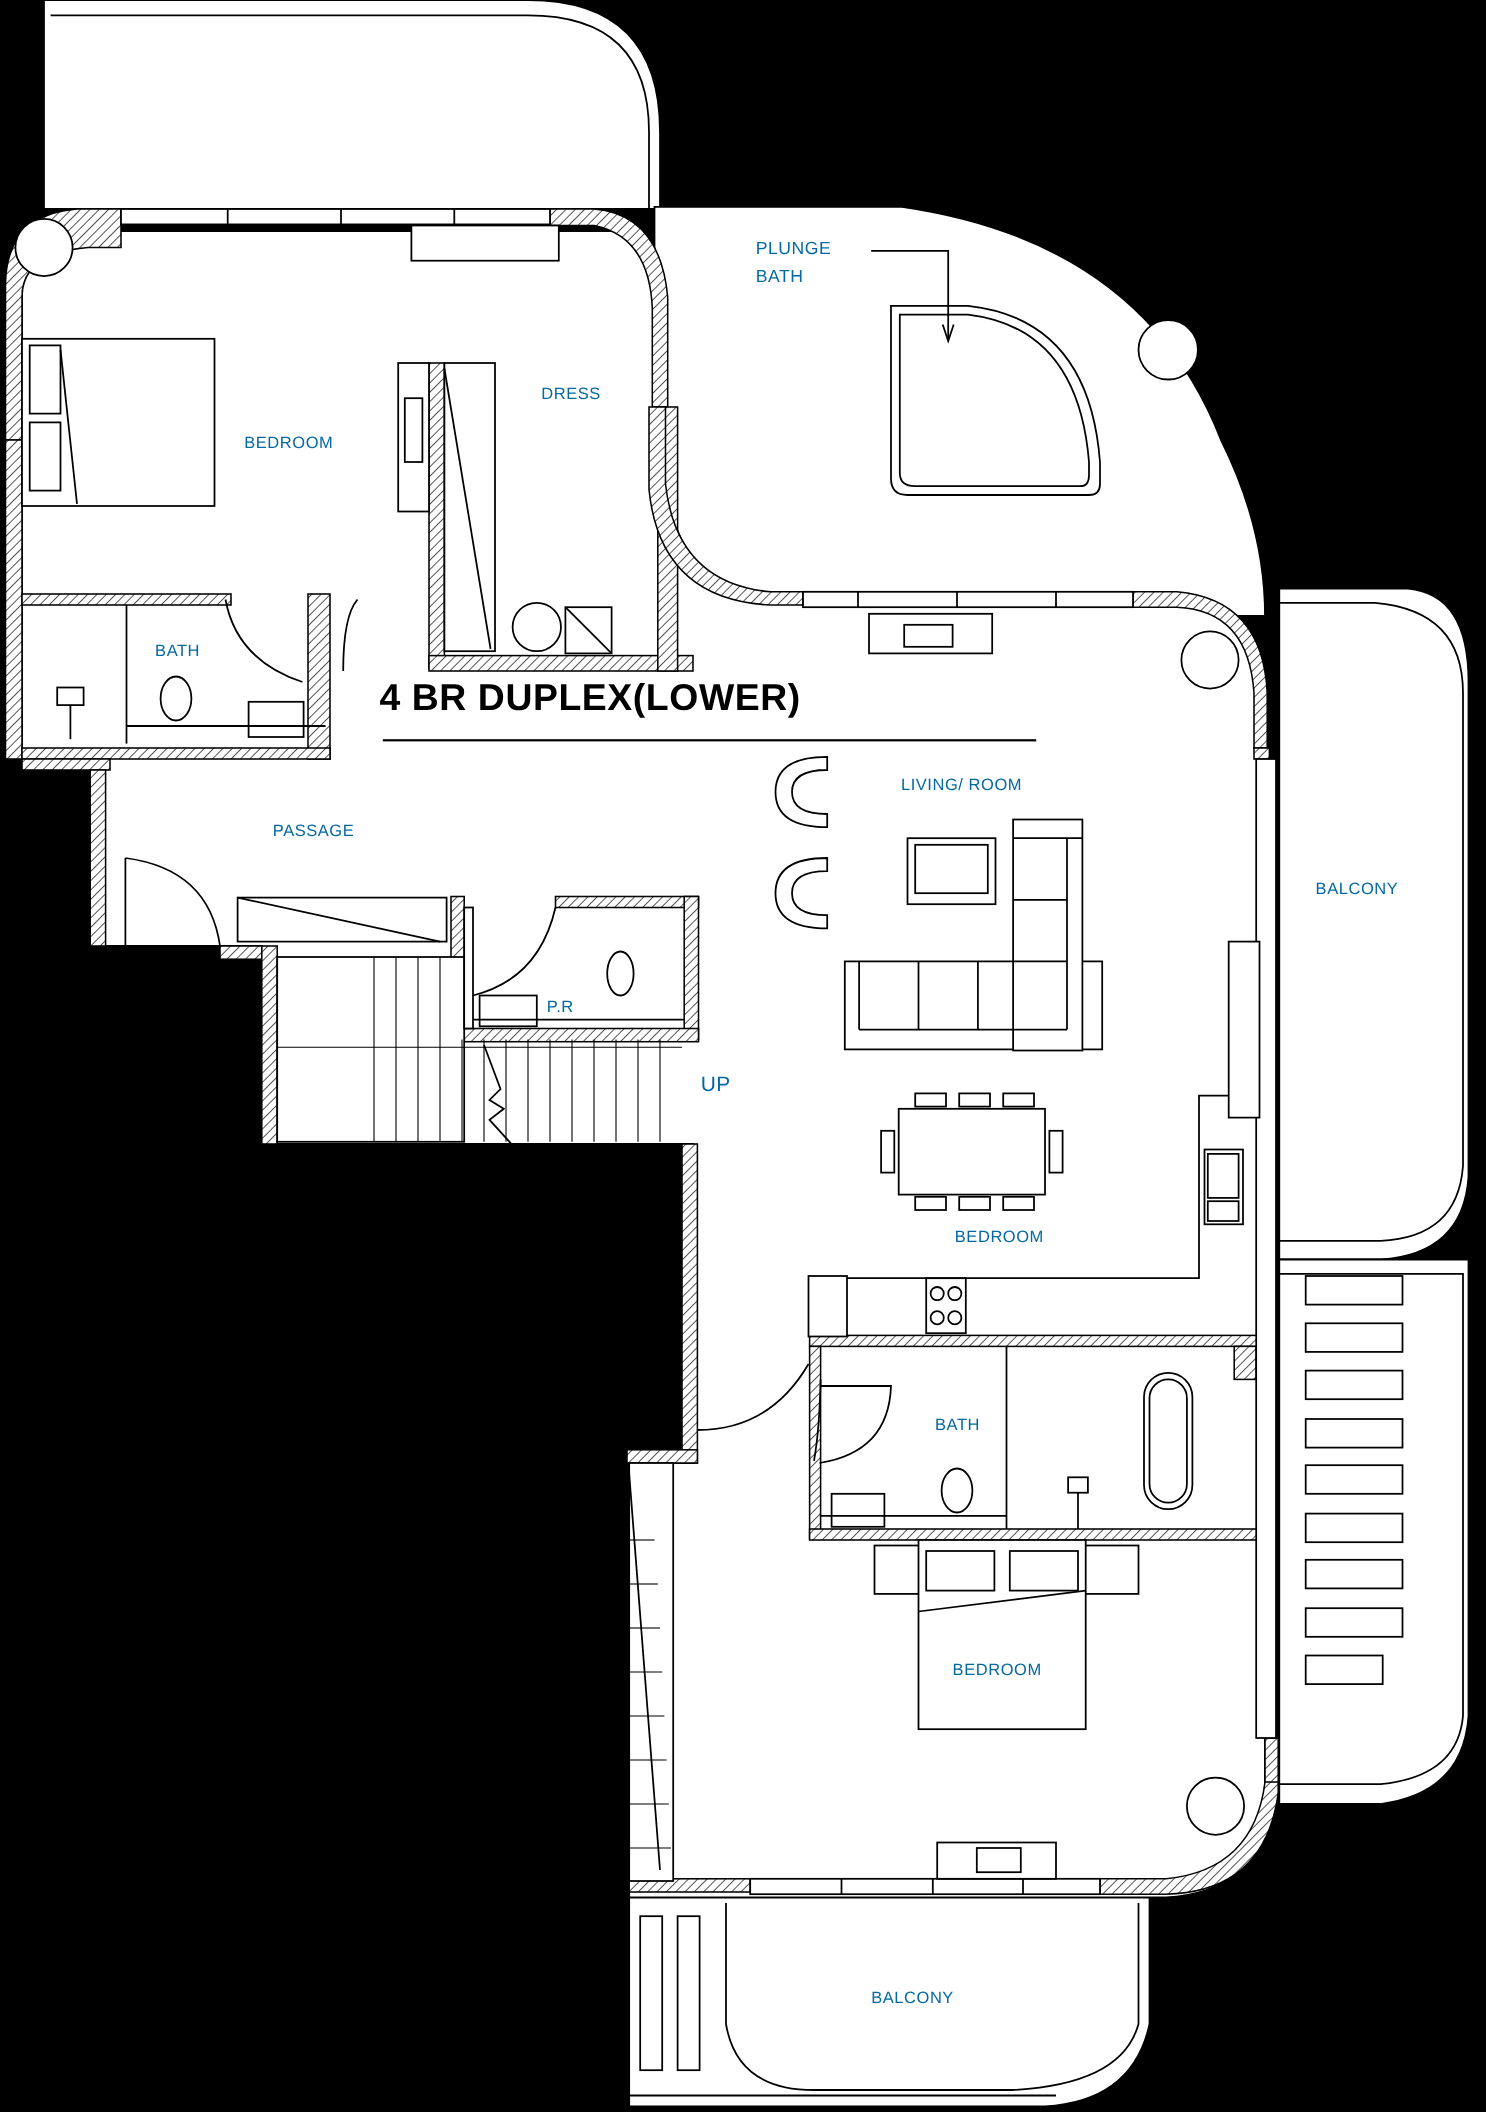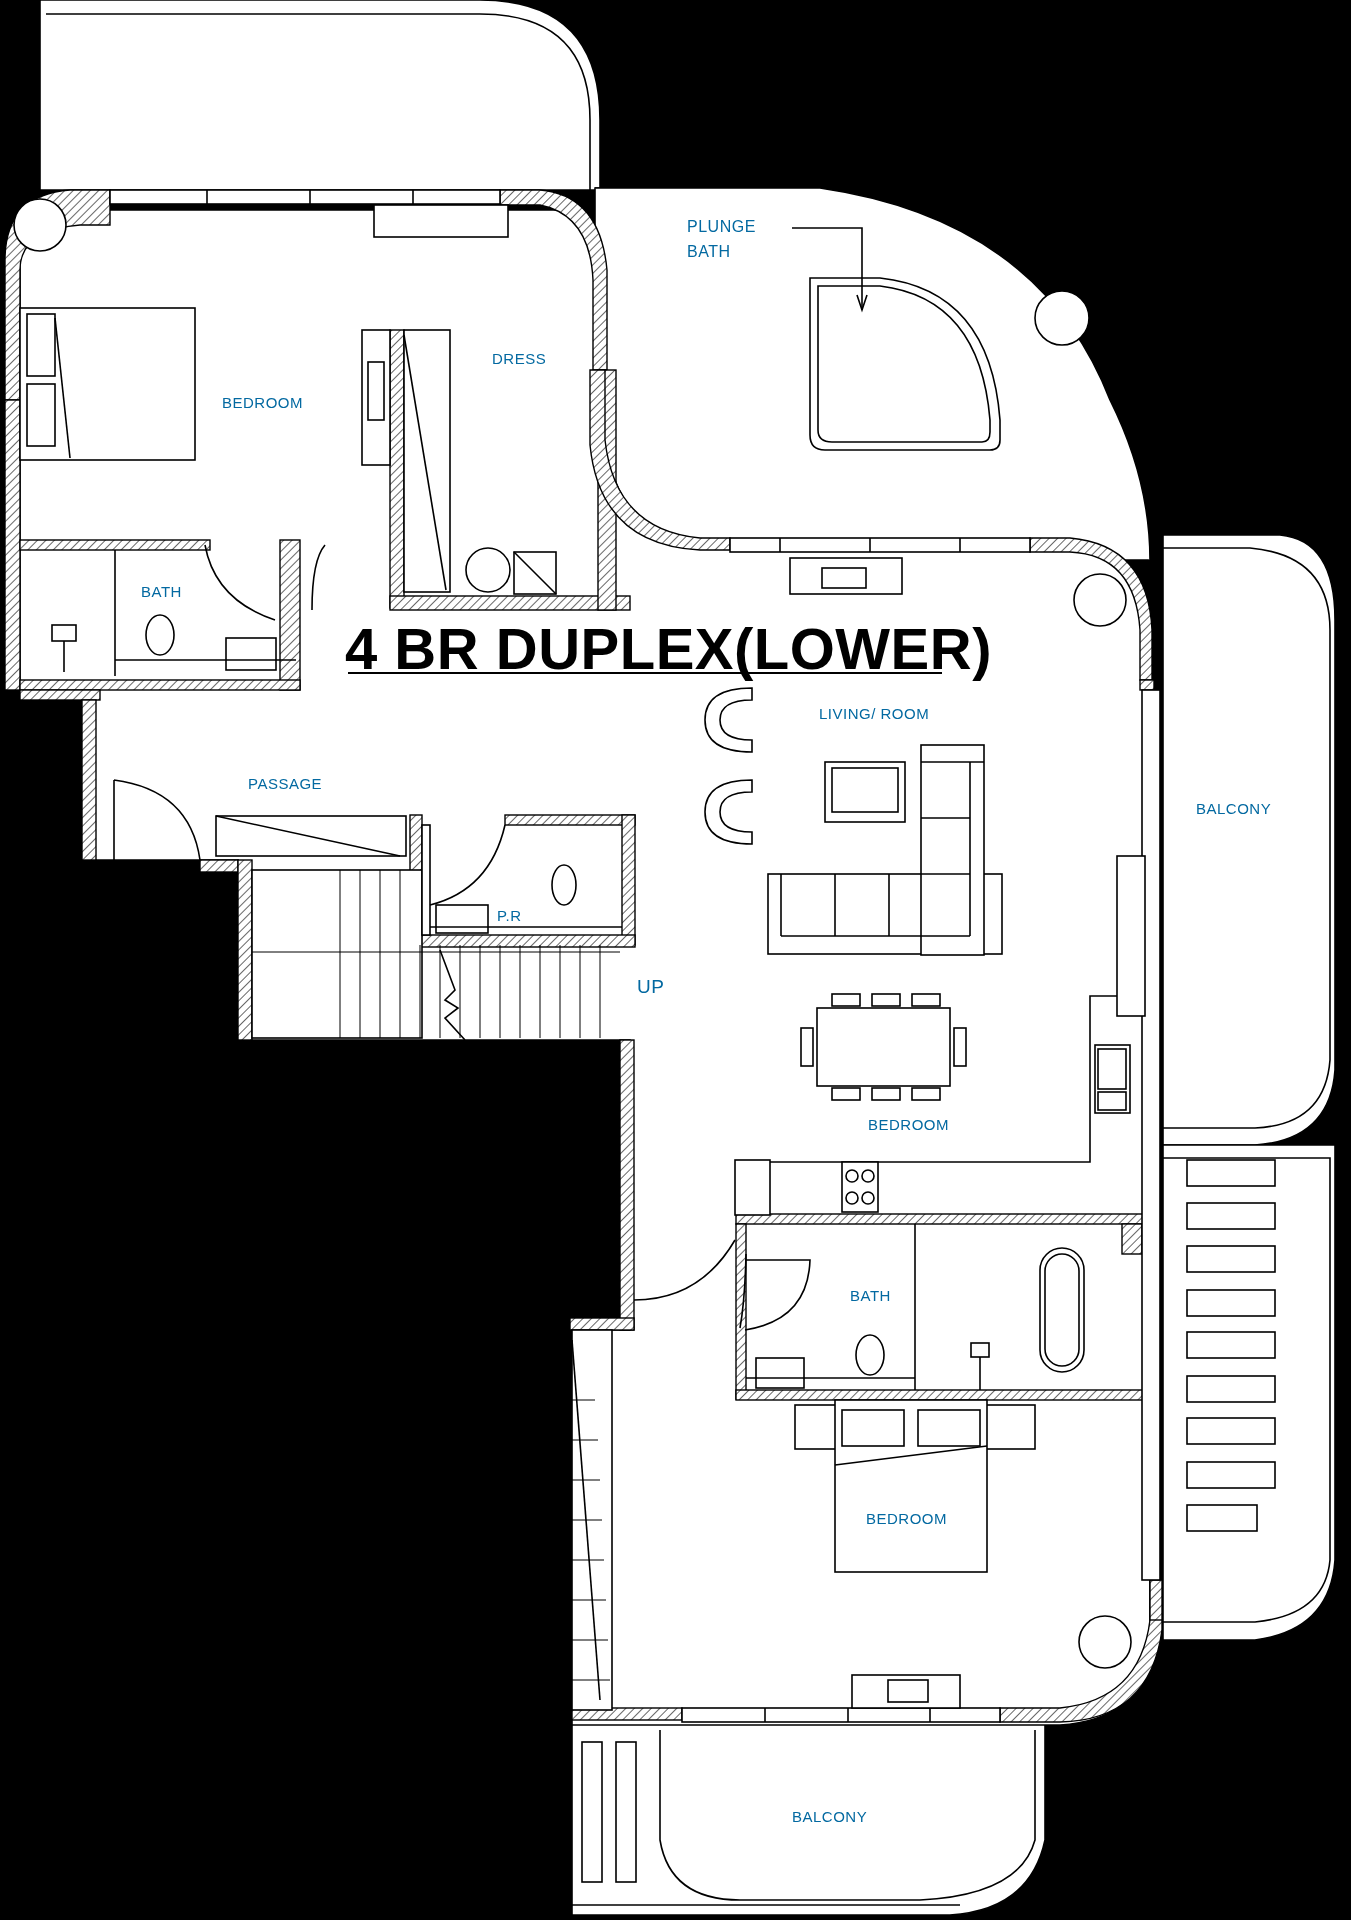--- a/index.html
+++ b/index.html
@@ -1,19 +1,19 @@
 <!DOCTYPE html>
 <html><head>
 <meta charset="utf-8">
 <style>
   html,body{margin:0;padding:0;background:#000;}
   body{width:1351px;height:1920px;position:relative;overflow:hidden;font-family:"Liberation Sans",sans-serif;}
   #plan{position:absolute;left:0;top:0;width:1351px;height:1920px;}
   .lbl{position:absolute;color:#0369a1;font-family:"Liberation Sans",sans-serif;font-size:15px;letter-spacing:0.5px;white-space:nowrap;}
-  .title{position:absolute;left:345px;top:615px;font-family:"Liberation Sans",sans-serif;font-weight:bold;font-size:58px;color:#000;letter-spacing:0.5px;white-space:nowrap;}
+  .title{position:absolute;left:345px;top:615px;font-family:"Liberation Sans",sans-serif;font-weight:bold;font-size:34px;color:#000;letter-spacing:0.5px;white-space:nowrap;}
   .title-rule{position:absolute;left:348px;top:672px;width:594px;height:2px;background:#000;}
   .s{stroke:#000;fill:none;stroke-width:1.6;}
   .sw{stroke:#000;fill:#fff;stroke-width:1.6;}
   .hatch{fill:url(#h);stroke:#000;stroke-width:1.4;}
 </style>
 </head>
 <body>
 
 <svg id="plan" viewBox="0 0 1351 1920" xmlns="http://www.w3.org/2000/svg">
   <defs>
@@ -275,21 +275,21 @@
 </svg>
 
 <div class="title">4 BR DUPLEX(LOWER)</div>
 <div class="title-rule"></div>
 
 <div class="lbl" style="left:222px;top:394px;">BEDROOM</div>
 <div class="lbl" style="left:492px;top:350px;">DRESS</div>
 <div class="lbl" style="left:687px;top:218px;font-size:16px;">PLUNGE</div>
 <div class="lbl" style="left:687px;top:243px;font-size:16px;">BATH</div>
 <div class="lbl" style="left:141px;top:583px;">BATH</div>
-<div class="lbl" style="left:248px;top:775px;text-align:center;">PASSAGE</div>
+<div class="lbl" style="left:248px;top:747px;text-align:center;">PASSAGE</div>
 <div class="lbl" style="left:497px;top:907px;">P.R</div>
 <div class="lbl" style="left:637px;top:976px;font-size:19px;">UP</div>
 <div class="lbl" style="left:819px;top:705px;text-align:right;">LIVING/ ROOM</div>
 <div class="lbl" style="left:1196px;top:800px;">BALCONY</div>
 <div class="lbl" style="left:868px;top:1116px;">BEDROOM</div>
 <div class="lbl" style="left:850px;top:1287px;">BATH</div>
 <div class="lbl" style="left:866px;top:1510px;">BEDROOM</div>
 <div class="lbl" style="left:792px;top:1808px;">BALCONY</div>
 
 </body></html>

